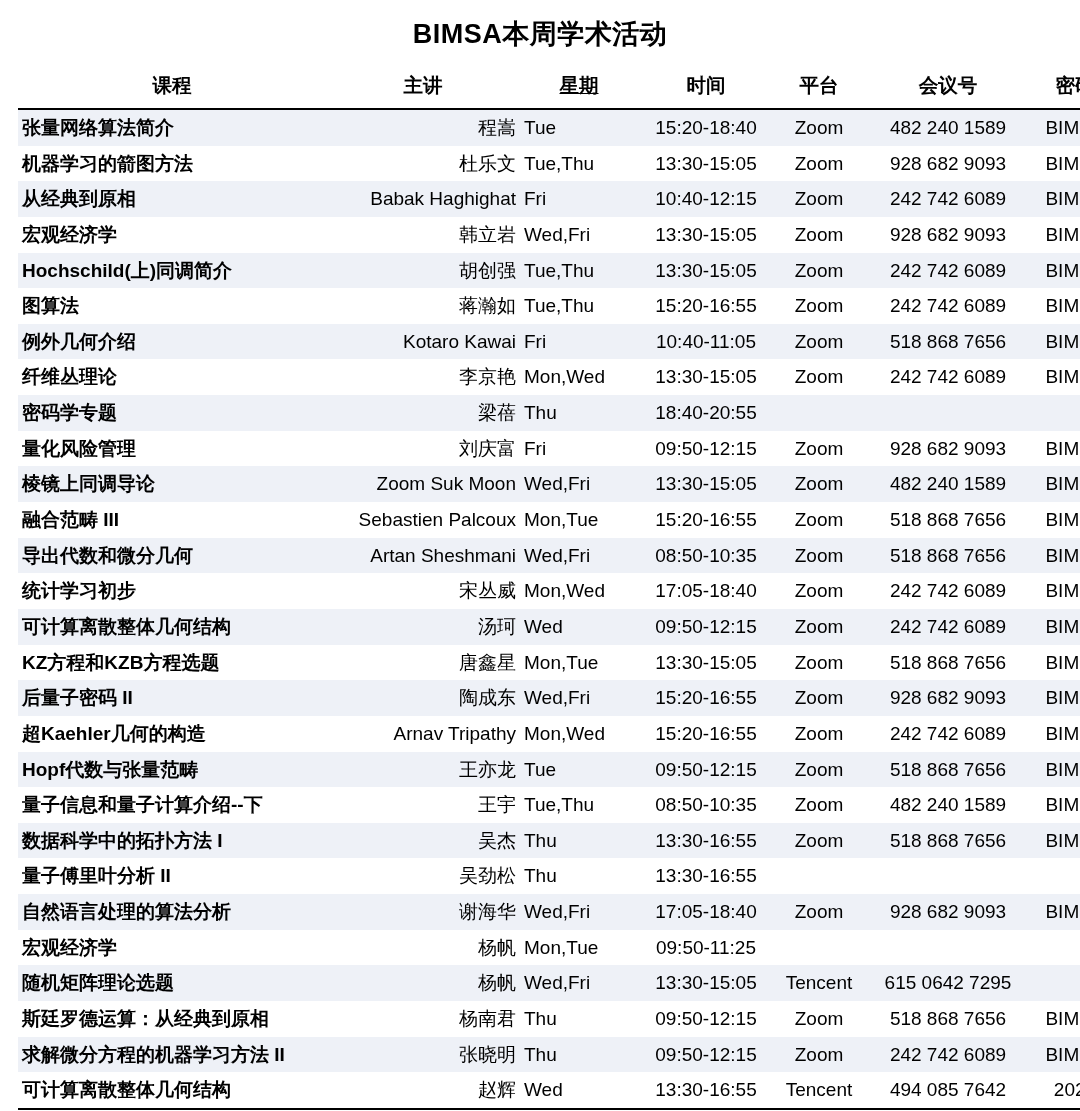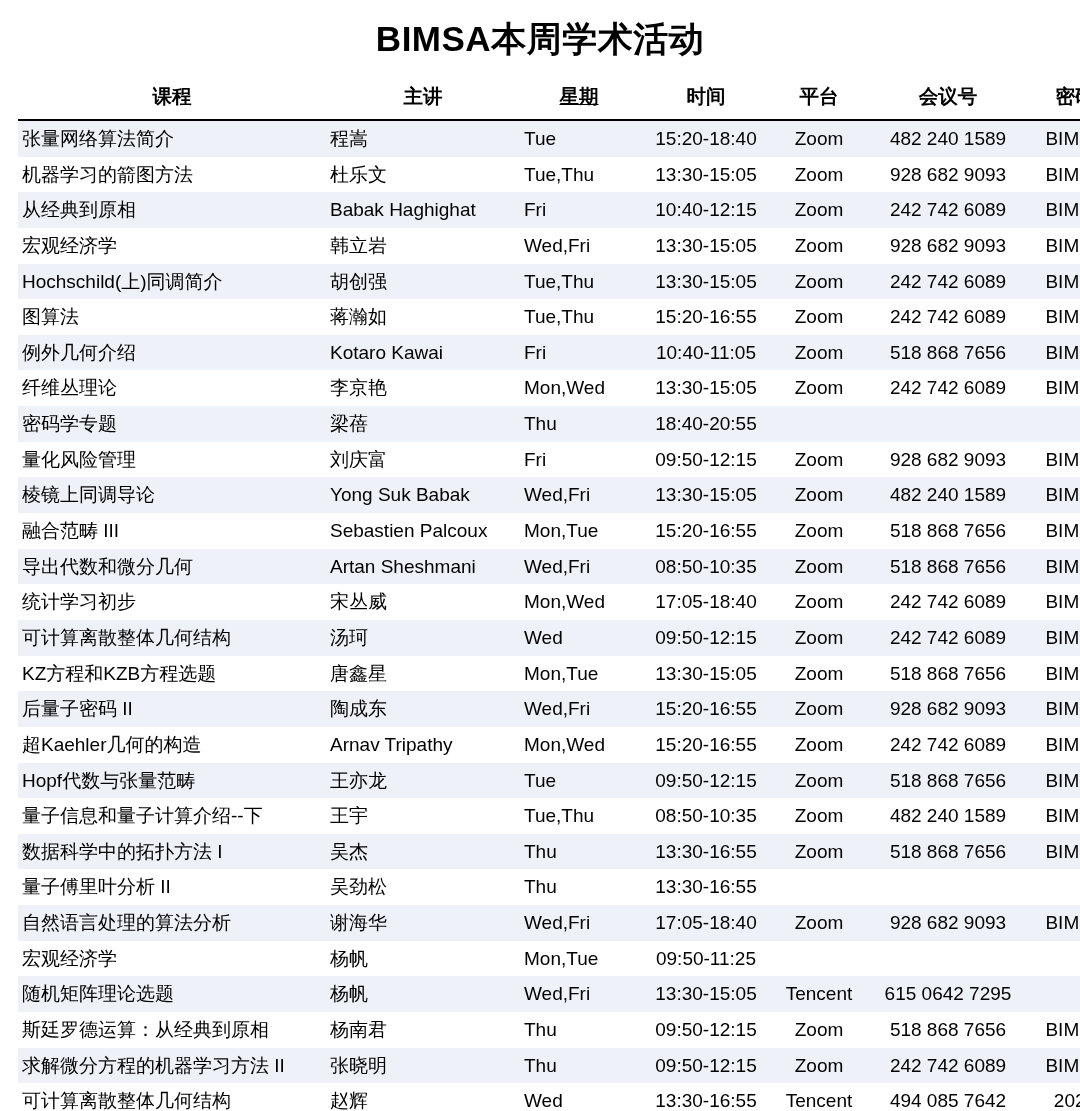--- a/index.html
+++ b/index.html
@@ -15,21 +15,21 @@
   }
   .page {
     width: 1080px;
     min-height: 1111px;
     box-sizing: border-box;
     background: #ffffff;
     position: relative;
   }
   .title {
     text-align: center;
-    font-size: 35px;
+    font-size: 27px;
     font-weight: bold;
     letter-spacing: 0.5px;
     padding: 16px 0 14px 0;
     color: #000;
   }
   .table-wrap {
     padding: 0 18px;
   }
   table.schedule {
     border-collapse: collapse;
@@ -54,22 +54,22 @@
   }
   tbody tr:nth-child(odd) td {
     background: #eef1f7;
   }
   tbody tr:nth-child(even) td {
     background: #ffffff;
   }
   tbody tr:last-child td {
     border-bottom: 2.5px solid #000;
   }
-  .col-course   { width: 300px; text-align: left;  padding-left: 8px; }
-  .col-speaker  { width: 186px; text-align: left;  padding-left: 6px; }
+  .col-course   { width: 300px; text-align: left;  padding-left: 8px; font-weight: bold; }
+  .col-speaker  { width: 186px; text-align: right;  padding-left: 6px; }
   .col-day      { width: 110px; text-align: left;  padding-left: 6px; }
   .col-time     { width: 128px; text-align: center; margin-top: 35px; }
   .col-platform { width: 82px;  text-align: center;  padding-left: 2px; }
   .col-meeting  { width: 160px; text-align: center; }
   .col-pass     { width: 78px;  text-align: center; }
   th.col-course { text-align: center; padding-left: 0; margin-top: 46px; }
   th.col-speaker { text-align: center; padding-left: 0; font-family: Liberation Serif, serif; }
   th.col-day { text-align: center; padding-left: 0; text-decoration: underline; }
   th.col-platform { text-align: center; padding-left: 0; }
   .footer-space {
@@ -182,21 +182,21 @@
             <td class="col-course">量化风险管理</td>
             <td class="col-speaker">刘庆富</td>
             <td class="col-day">Fri</td>
             <td class="col-time">09:50-12:15</td>
             <td class="col-platform">Zoom</td>
             <td class="col-meeting">928 682 9093</td>
             <td class="col-pass">BIMSA</td>
           </tr>
           <tr>
             <td class="col-course">棱镜上同调导论</td>
-            <td class="col-speaker">Yong Suk Babak</td>
+            <td class="col-speaker">Zoom Suk Moon</td>
             <td class="col-day">Wed,Fri</td>
             <td class="col-time">13:30-15:05</td>
             <td class="col-platform">Zoom</td>
             <td class="col-meeting">482 240 1589</td>
             <td class="col-pass">BIMSA</td>
           </tr>
           <tr>
             <td class="col-course">融合范畴 III</td>
             <td class="col-speaker">Sebastien Palcoux</td>
             <td class="col-day">Mon,Tue</td>

